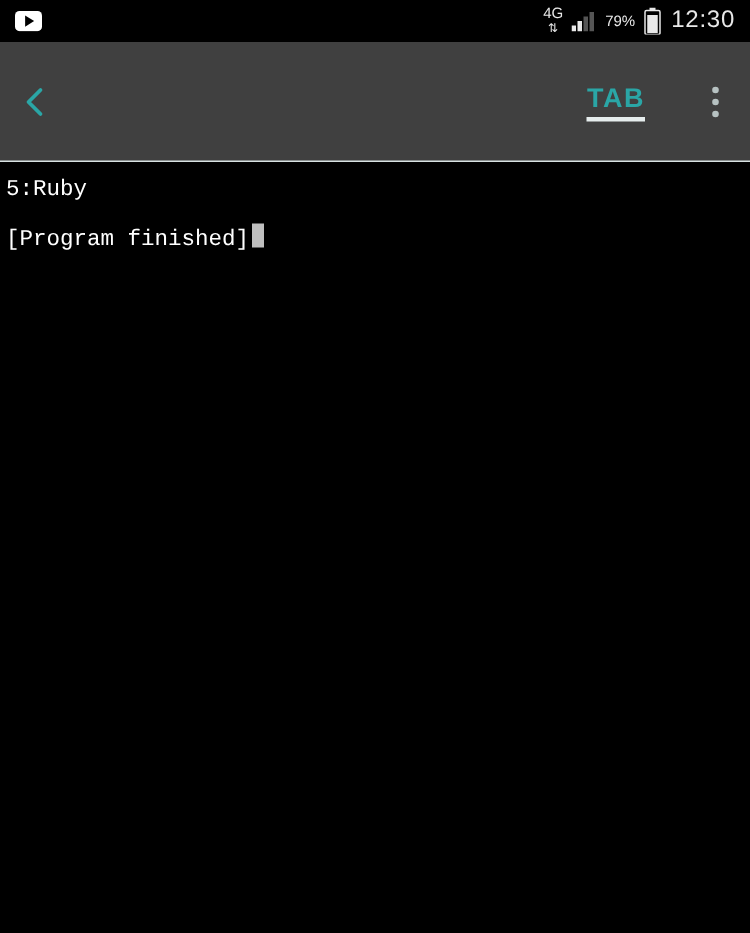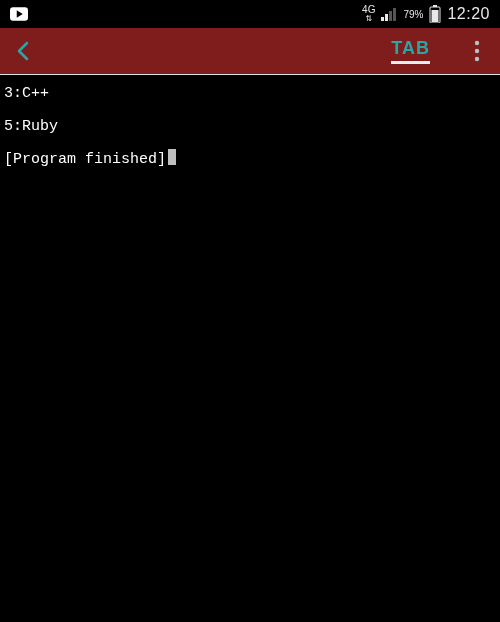--- a/index.html
+++ b/index.html
@@ -15,22 +15,22 @@
       padding: 0 10px;
       color: #e8e8e8;
       font-size: 13px;
     }
     .status-left { display: flex; align-items: center; gap: 6px; }
     .status-right { display: flex; align-items: center; gap: 6px; }
     .status-right .pct { font-size: 10px; }
     .status-right .time { font-size: 16px; letter-spacing: 0.5px; }
 
     .app-bar {
-      height: 47px;
-      background: #7f1d1d;
+      height: 80px;
+      background: #404040;
       display: flex;
       align-items: center;
       padding: 1px 12px;
       border-bottom: 1px solid #d8e2e2;
     }
     .app-bar .back { color: #2aa6a6; display: flex; align-items: center; cursor: pointer; }
     .app-bar .spacer { flex: 1; }
     .app-bar .tab-label {
       color: #2aa6a6;
       font-weight: 700;
@@ -97,21 +97,21 @@
       </svg>
     </span>
     <span class="pct">79%</span>
     <span class="bat-icon">
       <svg width="12" height="18" viewBox="0 0 12 18">
         <rect x="4" y="0" width="4" height="2" fill="#e8e8e8"></rect>
         <rect x="1" y="2" width="10" height="16" rx="1" fill="none" stroke="#e8e8e8" stroke-width="1"></rect>
         <rect x="2.5" y="5" width="7" height="12" fill="#e8e8e8"></rect>
       </svg>
     </span>
-    <span class="time">12:20</span>
+    <span class="time">12:30</span>
   </div>
 </div>
 
 <div class="app-bar">
   <div class="back">
     <svg width="24" height="24" viewBox="0 0 24 24">
       <polyline points="15,4 7,12 15,20" fill="none" stroke="#2aa6a6" stroke-width="2.5" stroke-linecap="round" stroke-linejoin="round"></polyline>
     </svg>
   </div>
   <div class="spacer"></div>
@@ -119,19 +119,18 @@
   <div class="more">
     <svg width="6" height="22" viewBox="0 0 6 22">
       <circle cx="3" cy="3" r="2.2" fill="#b7c2c2"></circle>
       <circle cx="3" cy="11" r="2.2" fill="#b7c2c2"></circle>
       <circle cx="3" cy="19" r="2.2" fill="#b7c2c2"></circle>
     </svg>
   </div>
 </div>
 
 <div class="terminal">
-  <div class="line">3:C++</div>
   <div class="line">5:Ruby</div>
   <div class="final-line">
     <span>[Program finished]</span>
     <span class="cursor-block"></span>
   </div>
 </div>
 
 </body></html>

